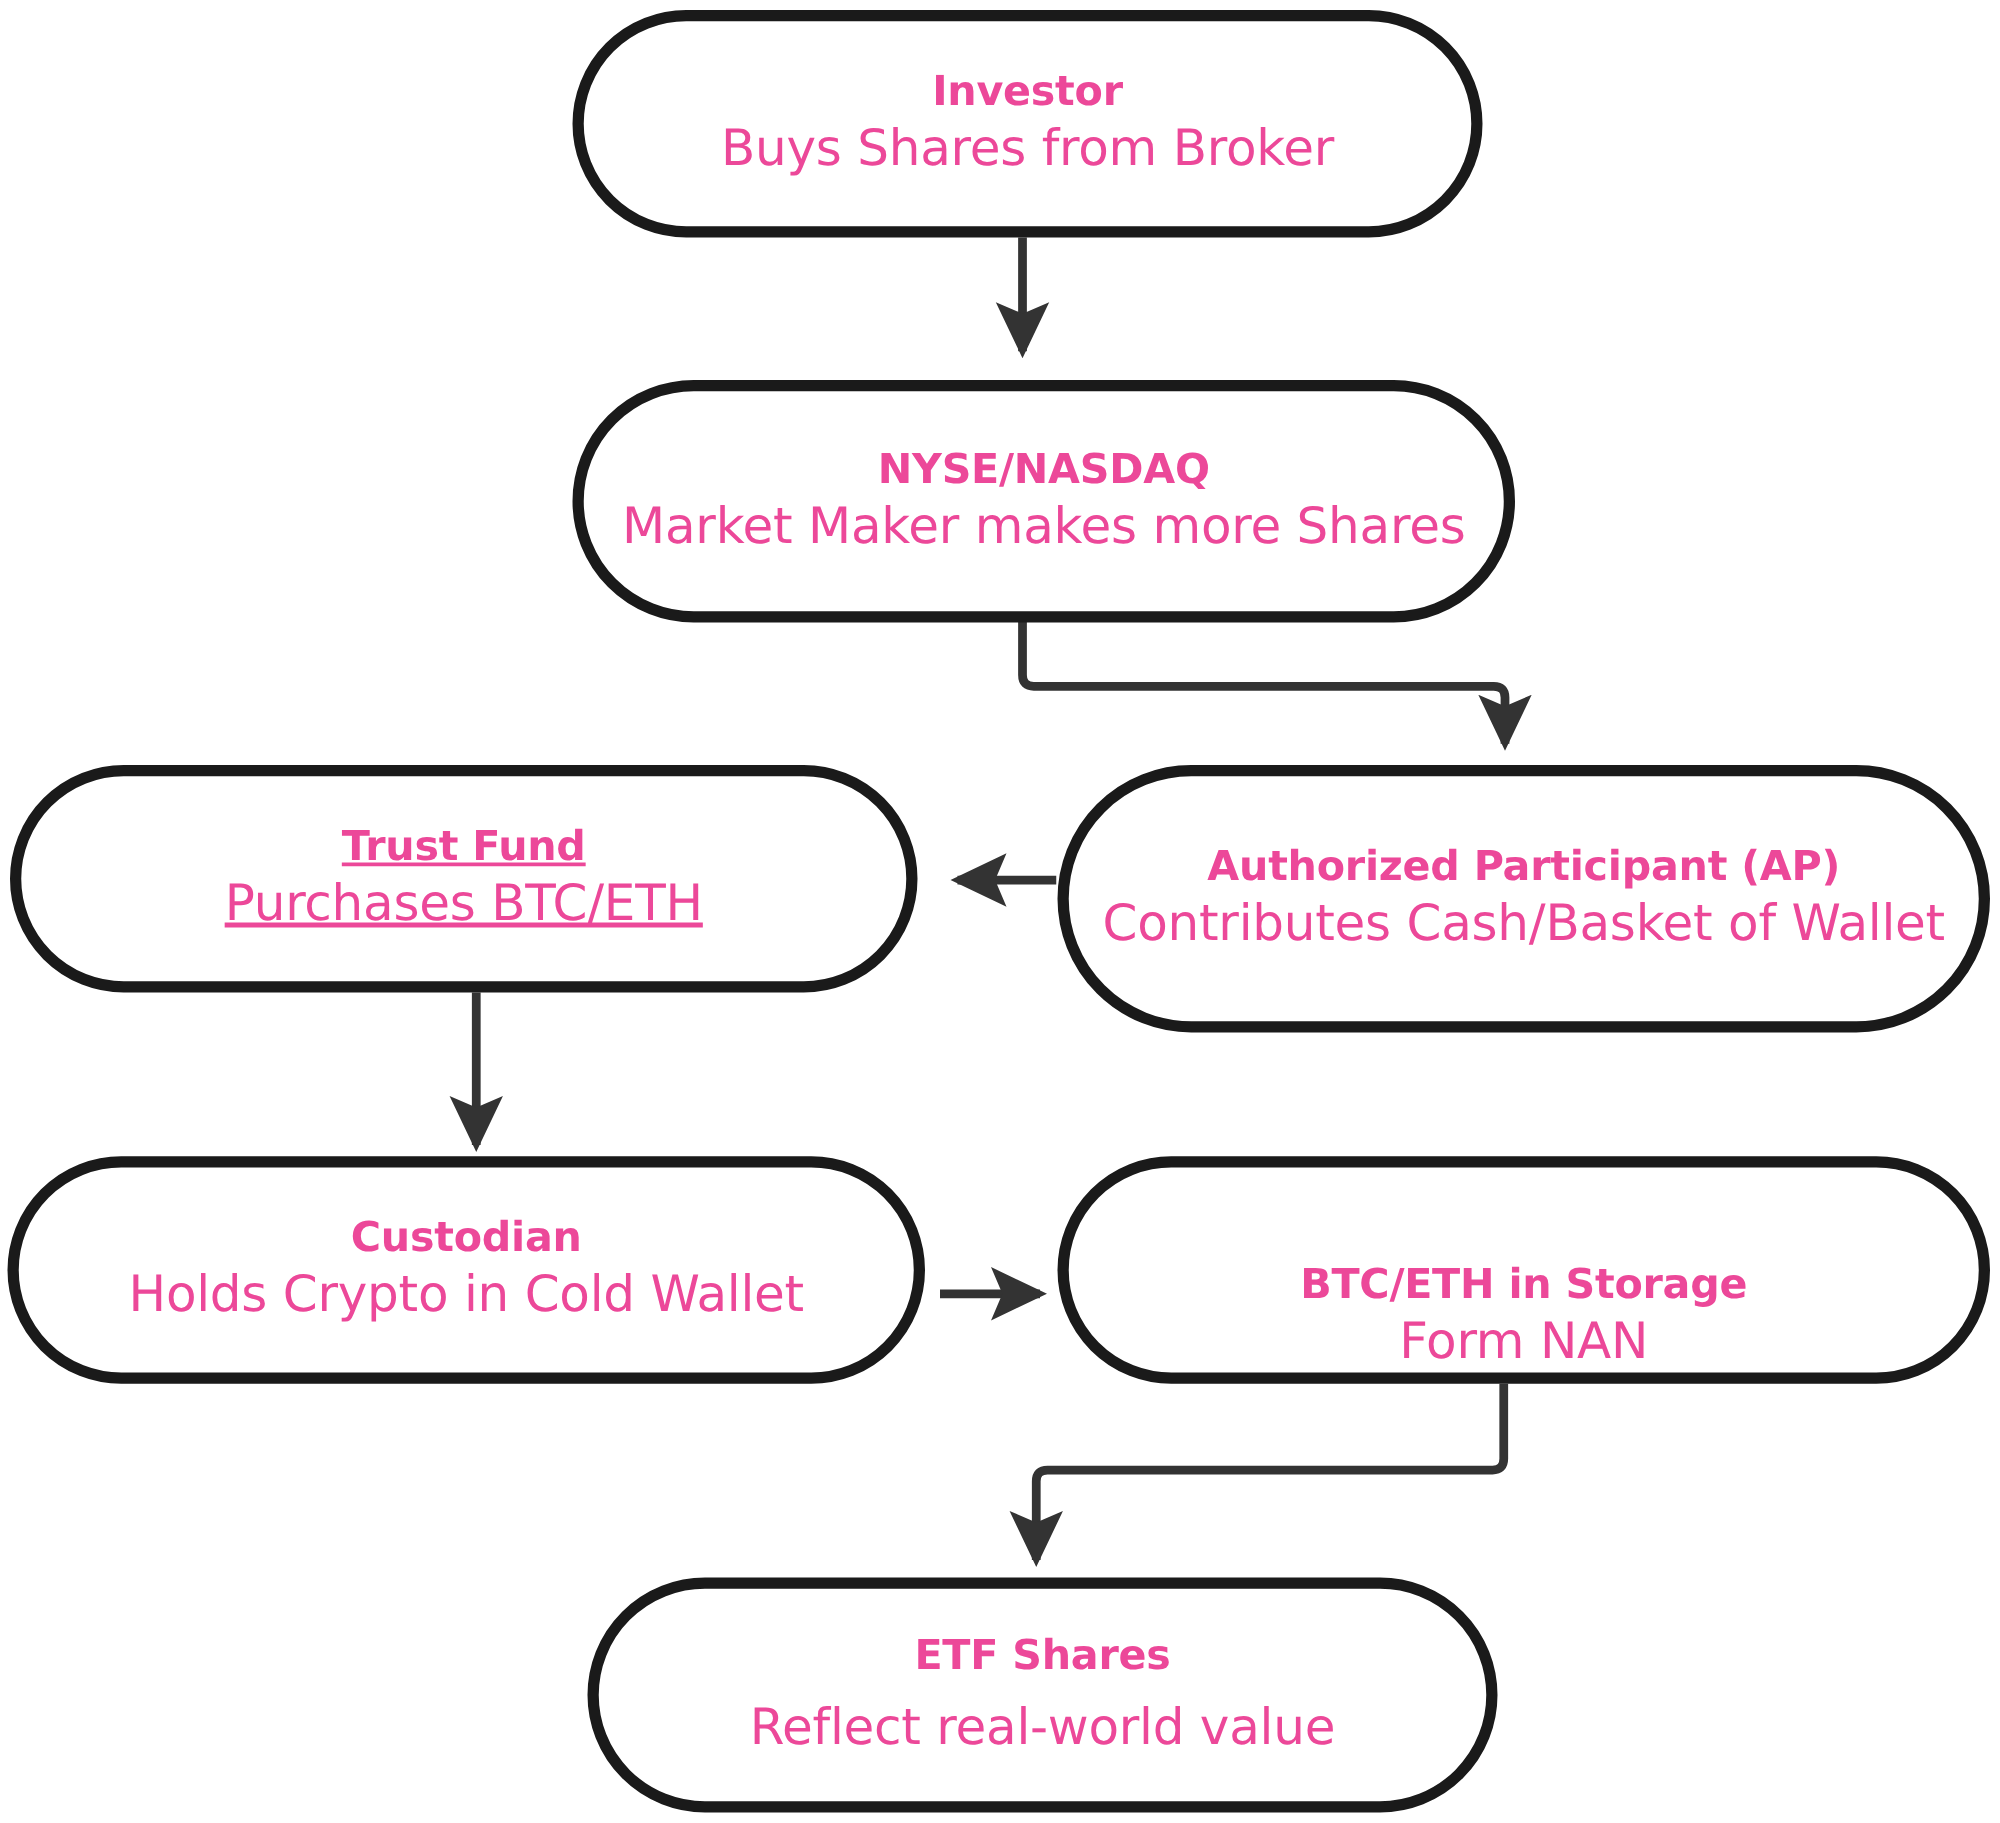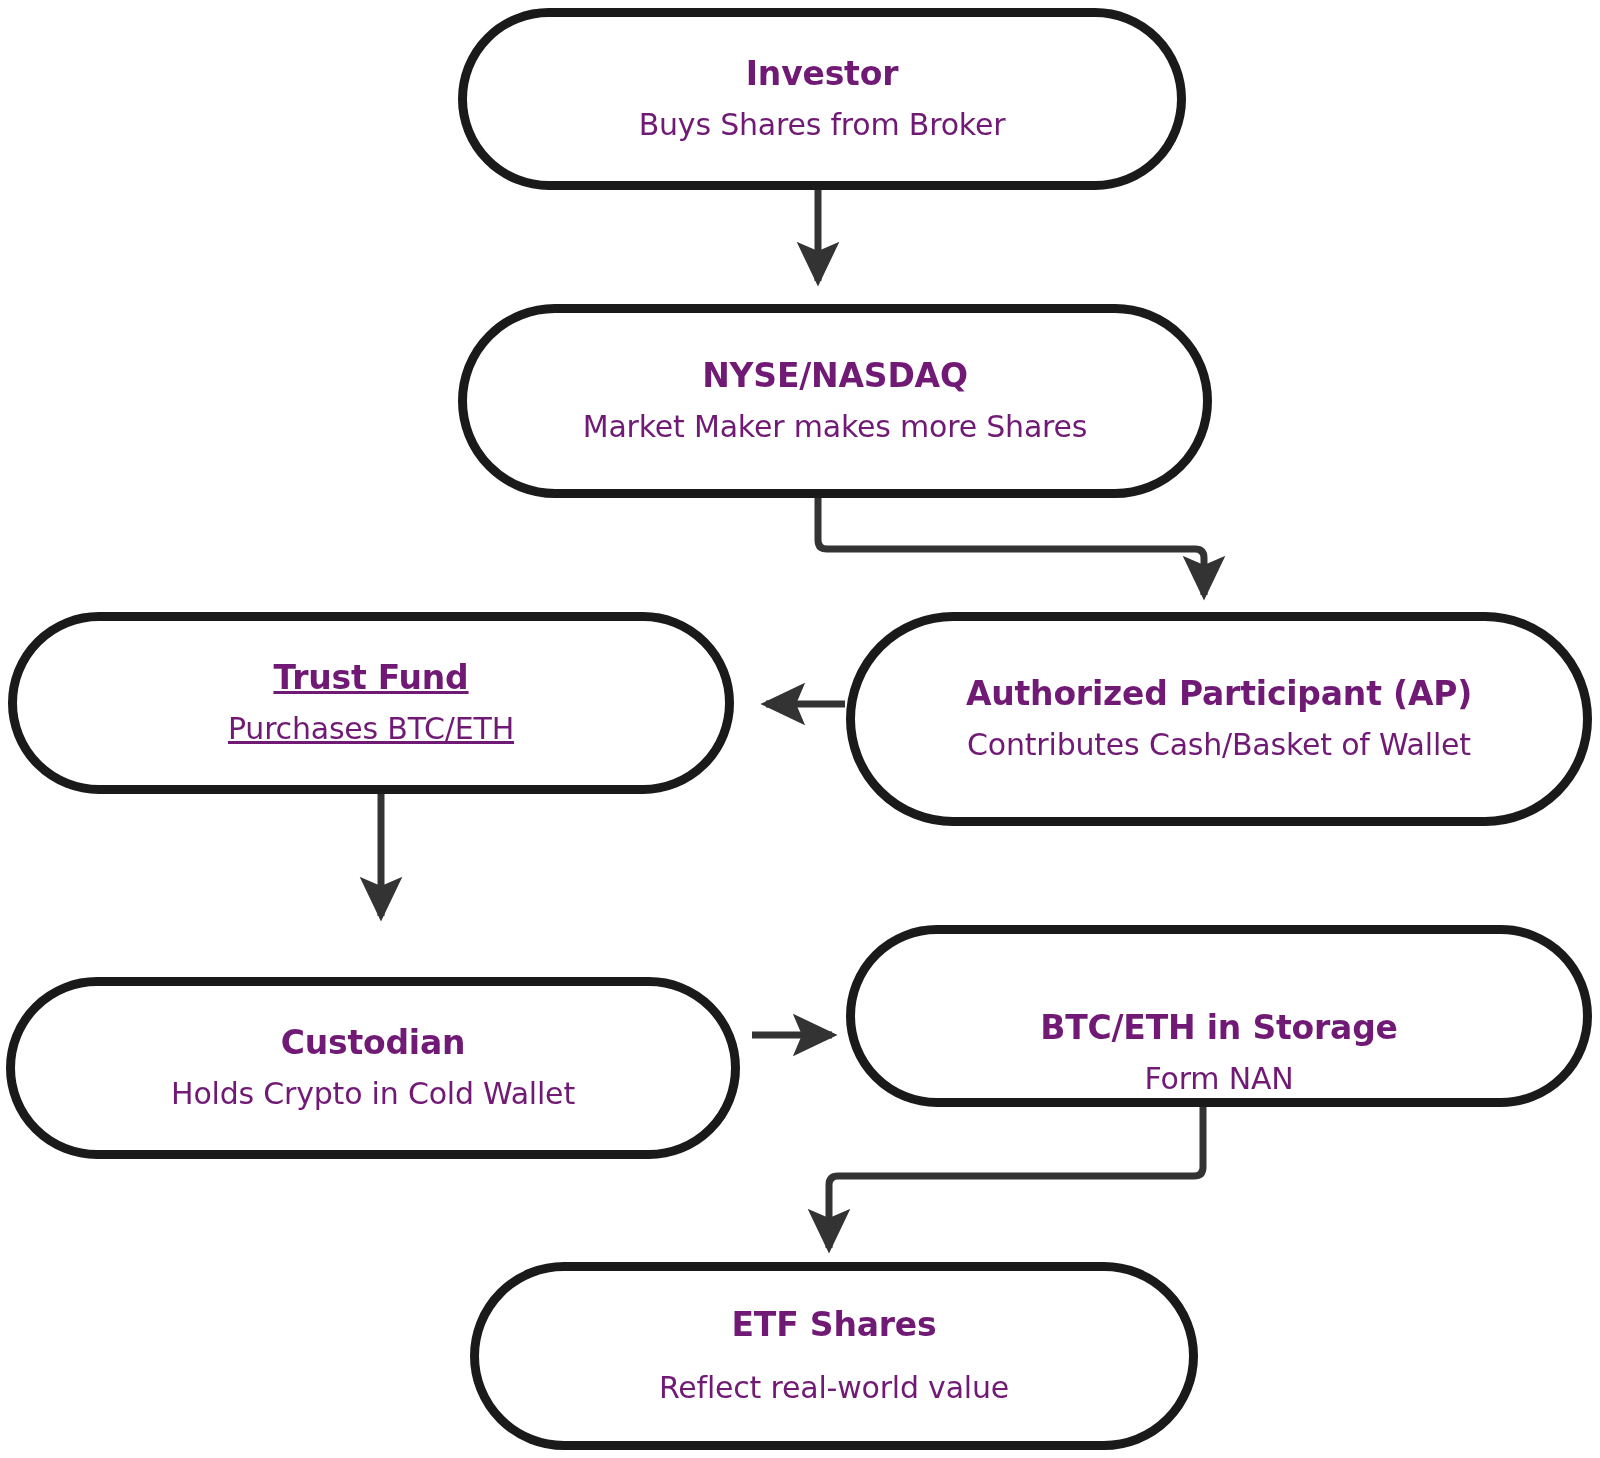--- a/index.html
+++ b/index.html
@@ -31,46 +31,46 @@
     position: absolute;
     box-sizing: border-box;
     background: #ffffff;
     border: 9px solid #1a1a1a;
     border-radius: 999px;
     display: flex;
     flex-direction: column;
     align-items: center;
     justify-content: center;
     text-align: center;
-    color: #701a75;
+    color: #ec4899;
     padding: 0 34px;
     z-index: 2;
   }
   .node-title {
     font-weight: bold;
     font-size: 33px;
     line-height: 1.18;
     letter-spacing: -0.2px;
     white-space: nowrap;
   }
   .node-sub {
     font-weight: normal;
-    font-size: 30px;
+    font-size: 40px;
     line-height: 1.26;
     letter-spacing: -0.2px;
     white-space: nowrap;
-    margin-top: 12px;
+    margin-top: 1px;
   }
 
   
   #node-investor   { left: 458px; top: 8px;    width: 728px;  height: 182px; }
   #node-exchange   { left: 458px; top: 304px;  width: 754px;  height: 194px; text-align: right; }
   #node-trust      { left: 8px;   top: 612px;  width: 726px;  height: 182px; text-decoration: underline; }
   #node-ap         { left: 846px; top: 612px;  width: 746px;  height: 214px; }
-  #node-custodian  { left: 6px;   top: 977px;  width: 734px;  height: 182px; }
+  #node-custodian  { left: 6px;   top: 925px;  width: 734px;  height: 182px; }
   #node-storage    { left: 846px; top: 925px;  width: 746px;  height: 182px; justify-content: flex-end; }
   #node-etf        { left: 470px; top: 1262px; width: 728px;  height: 188px; gap: 12px; }
 </style>
 </head>
 <body>
 
 <div id="canvas">
 
   <svg id="edges" viewBox="0 0 1600 1458" xmlns="http://www.w3.org/2000/svg">
     <defs>

